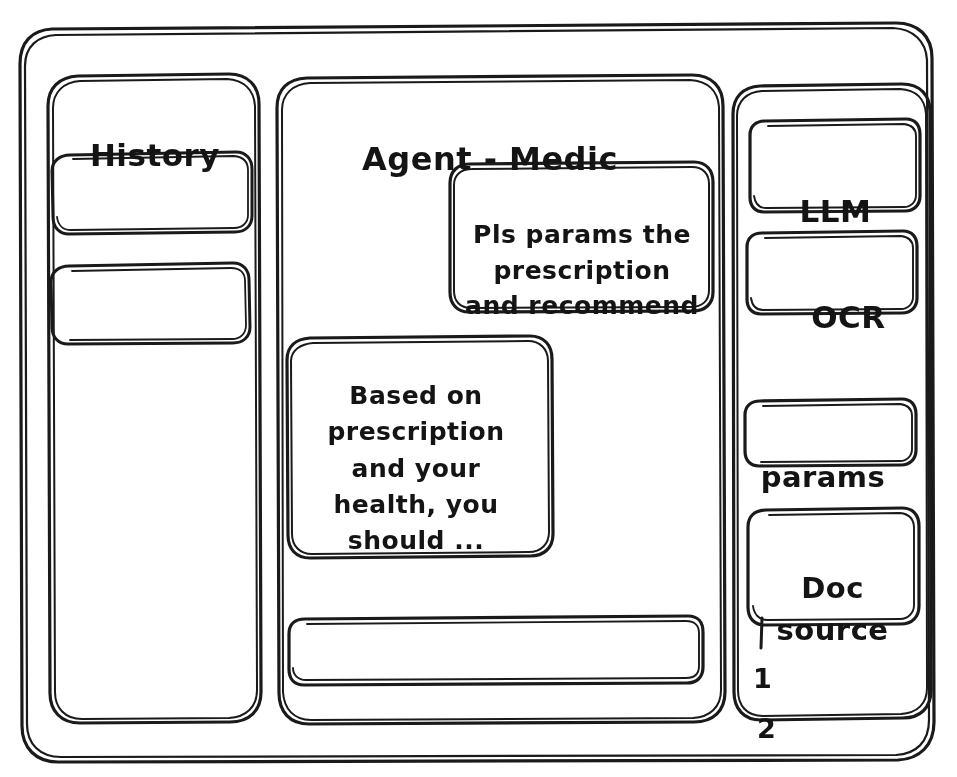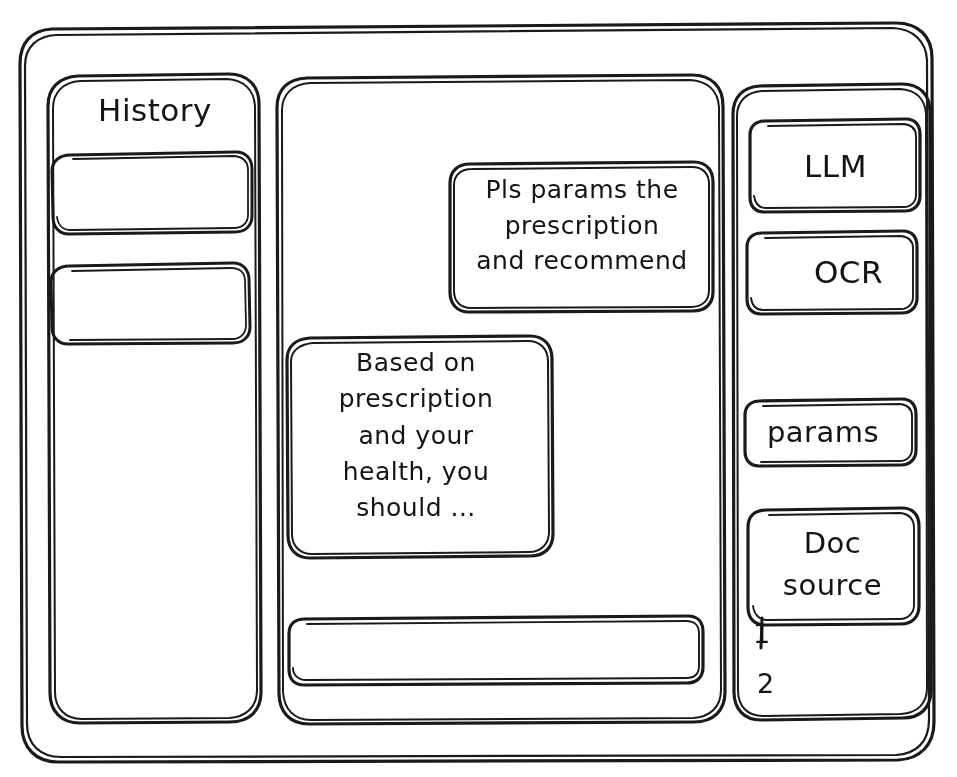--- a/index.html
+++ b/index.html
@@ -32,34 +32,35 @@
     font-weight: 400;
     letter-spacing: 0.5px;
     white-space: pre;
     line-height: 1.18;
     text-align: center;
     -webkit-font-smoothing: antialiased;
   }
   .hand {
     
     font-family: "DejaVu Sans", sans-serif;
-    font-weight: 400;
+    font-weight: 700;
     transform-origin: left top;
+    margin-top: 45px;
   }
   .hit {
     position: absolute;
     background: transparent;
   }
 
   
   #history-title   { left: 60px;  top: 92px;  width: 190px; font-size: 31px; }
   #agent-title     { left: 320px; top: 96px;  width: 340px; font-size: 32px; }
 
   #user-bubble-text{ left: 462px; top: 172px; width: 240px; font-size: 25px; line-height: 1.42; }
-  #bot-bubble-text { left: 300px; top: 345px; width: 232px; font-size: 25px; line-height: 1.45; }
+  #bot-bubble-text { left: 300px; top: 333px; width: 232px; font-size: 25px; line-height: 1.45; }
 
   #btn-llm-label     { left: 753px; top: 148px; width: 165px; font-size: 31px; }
   #btn-ocr-label     { left: 748px; top: 254px; width: 201px; font-size: 31px; }
   #btn-params-label  { left: 745px; top: 415px; width: 156px; font-size: 29px; }
   #btn-docsrc-label  { left: 750px; top: 522px; width: 165px; font-size: 29px; line-height: 1.45; }
 
   #doc-item-1 { left: 753px; top: 618px; width: 40px; font-size: 27px; text-align: left; }
   #doc-item-2 { left: 757px; top: 668px; width: 40px; font-size: 27px; text-align: left; }
 </style>
 </head>
@@ -221,20 +222,21 @@
         M 769 515 L 900 513 C 909 514 914 519 914 528
         L 914 605 C 914 613 908 619 900 619
         L 767 620 C 759 620 754 614 753 606"></path>
 
       <path stroke-width="3" d="M 762 618 L 761 648"></path>
     </g>
   </svg>
 
   <div class="lbl hand" id="history-title">History</div>
 
+  <div class="lbl hand" id="agent-title">Agent - Medic</div>
 
   <div class="lbl hand" id="user-bubble-text">Pls params the
 prescription
 and recommend</div>
 
   <div class="lbl hand" id="bot-bubble-text">Based on
 prescription
 and your
 health, you
 should ...</div>

